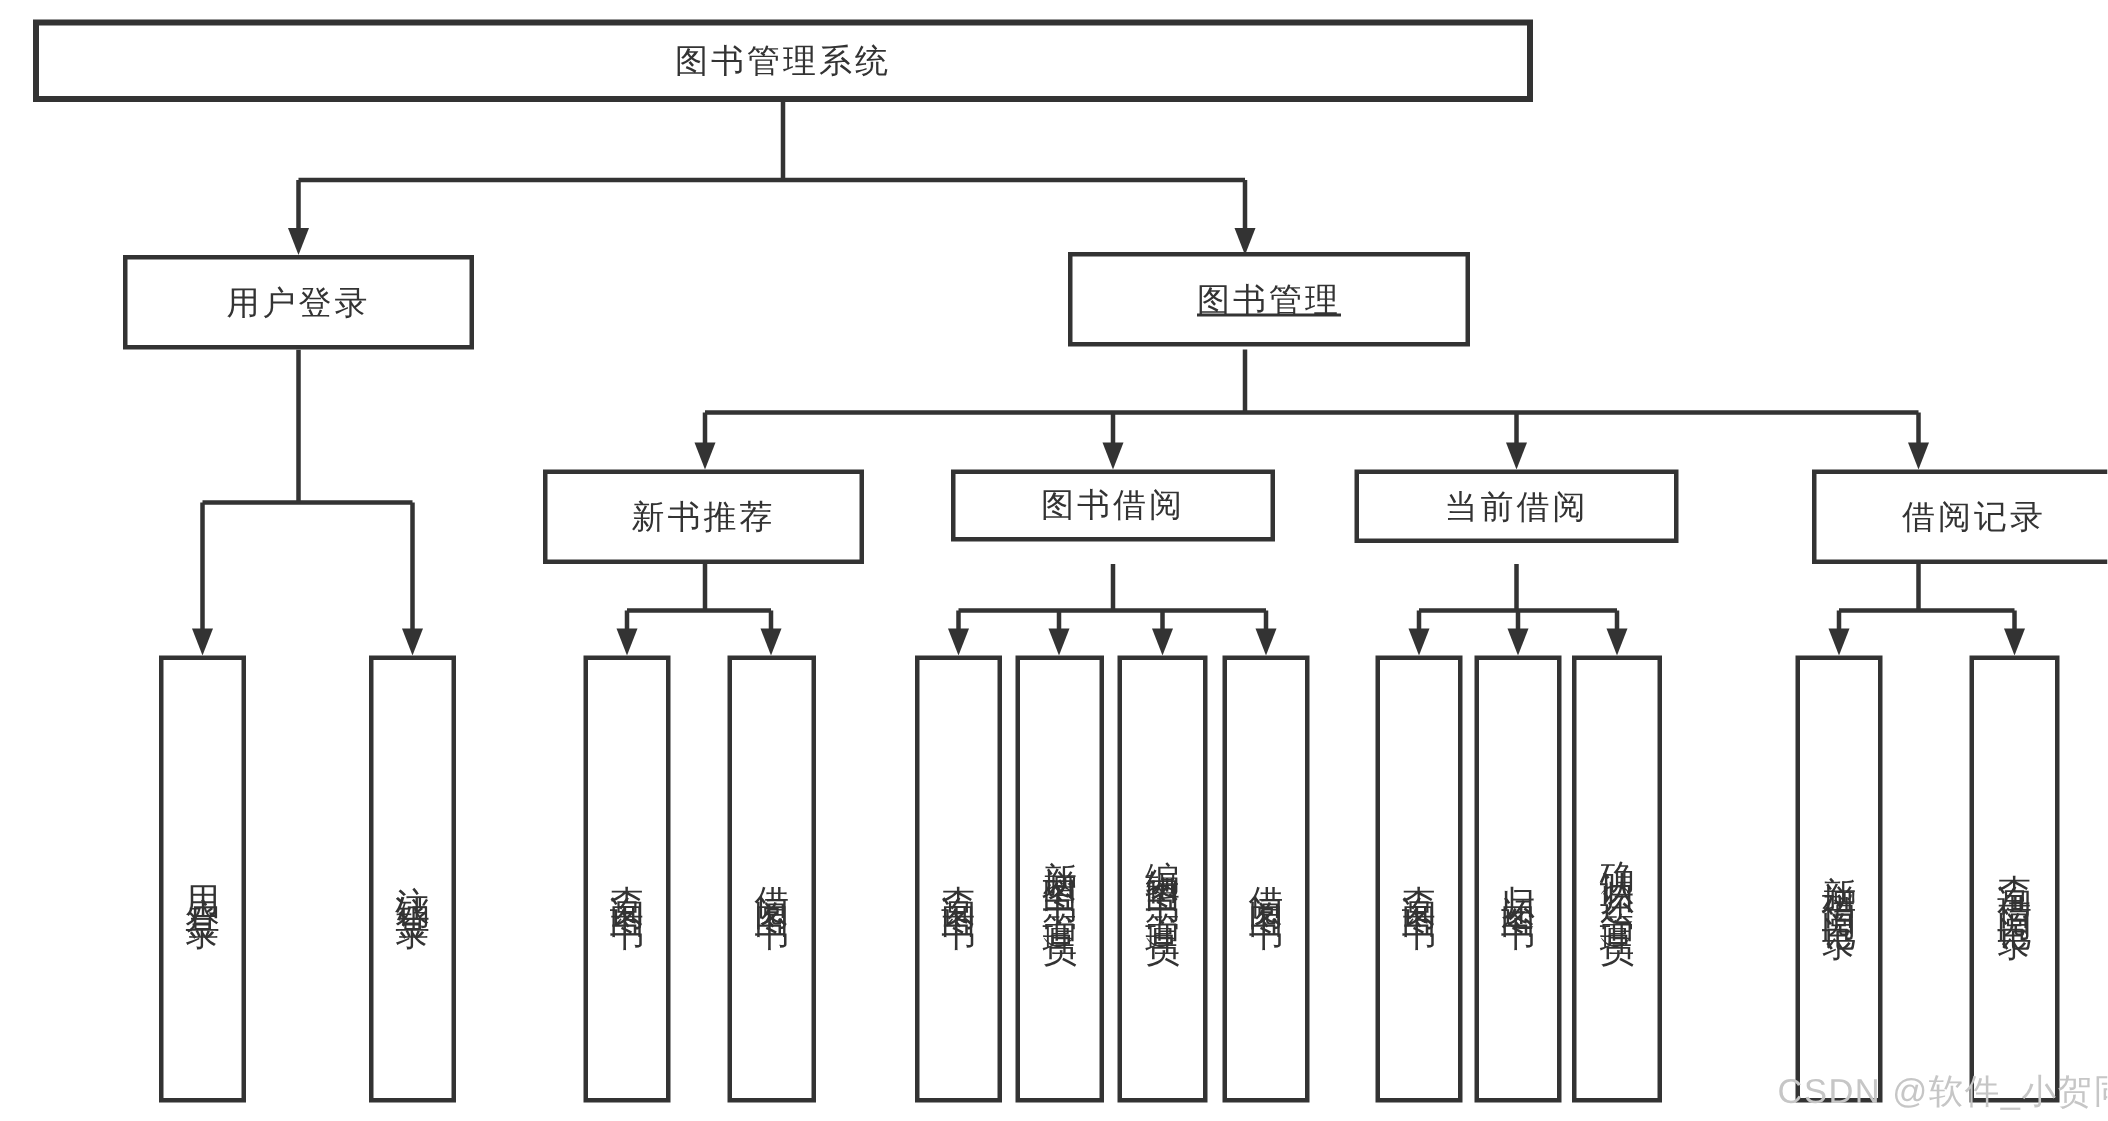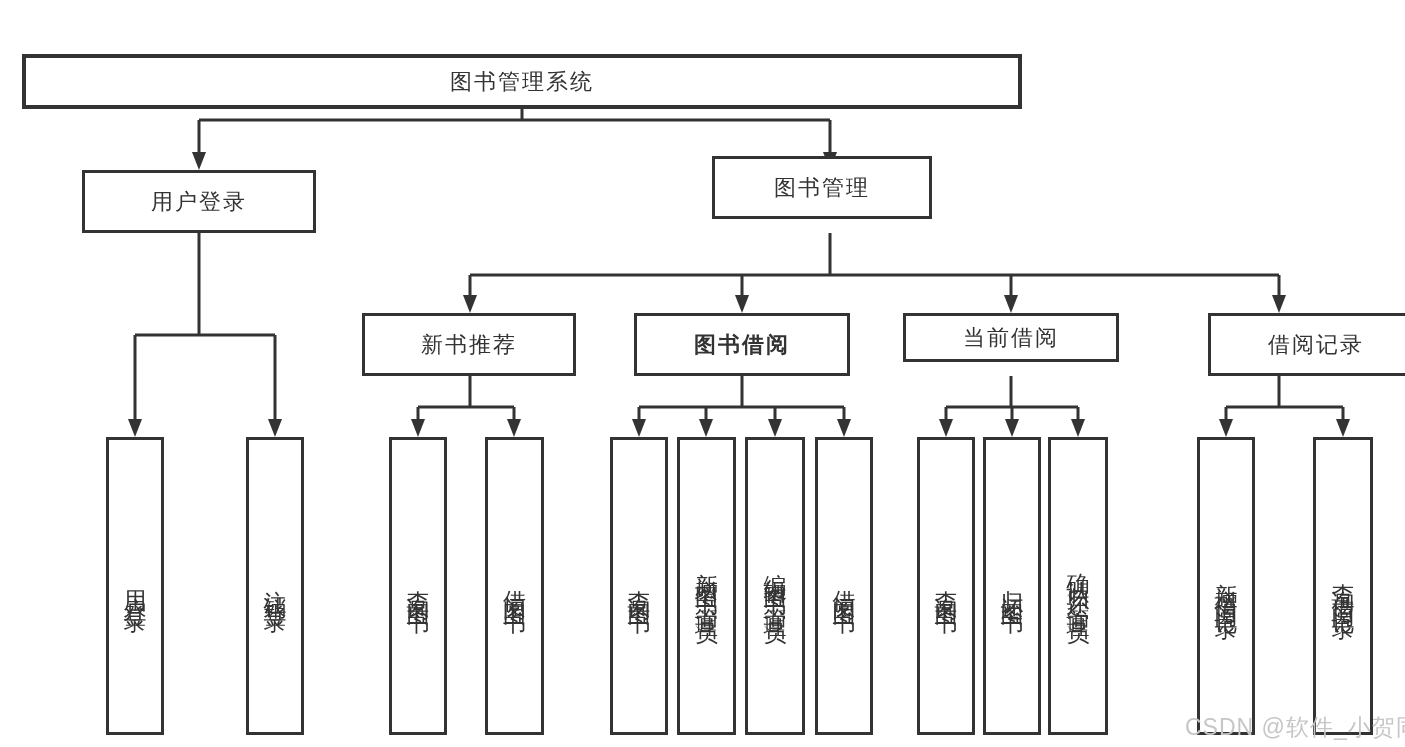--- a/index.html
+++ b/index.html
@@ -31,38 +31,38 @@
     justify-content: center;
     z-index: 2;
   }
 
   .hbox {
     font-size: 22px;
     letter-spacing: 2px;
     white-space: nowrap;
   }
 
-  .root-box { border-width: 4px; margin-top: 41px; }
+  .root-box { border-width: 4px; }
 
   .vbox { font-size: 23px; }
   .vbox .vtext {
     writing-mode: vertical-rl;
     text-orientation: mixed;
     letter-spacing: 7px;
     line-height: 1;
     max-height: 286px;
   }
 
   
   .pos-root          { left: 22px;   top: 13px;  width: 1000px; height: 55px; }
   .pos-user-login    { left: 82px;   top: 170px; width: 234px;  height: 63px; }
-  .pos-book-mgmt     { left: 712px;  top: 156px; width: 220px;  height: 63px; }
+  .pos-book-mgmt     { left: 712px;  top: 168px; width: 268px;  height: 63px; text-decoration: underline; }
 
   .pos-new-book-rec  { left: 362px;  top: 313px; width: 214px;  height: 63px; text-align: center; }
-  .pos-book-borrow   { left: 634px;  top: 313px; width: 216px;  height: 63px; font-weight: bold; }
+  .pos-book-borrow   { left: 634px;  top: 313px; width: 216px;  height: 48px; }
   .pos-cur-borrow    { left: 903px;  top: 313px; width: 216px;  height: 49px; }
   .pos-borrow-rec    { left: 1171px; top: 313px; width: 216px;  height: 63px; margin-left: 37px; }
 
   .leaf { top: 437px; height: 298px; }
   .pos-l-user-login  { left: 106px;  width: 58px; }
   .pos-l-logout      { left: 246px;  width: 58px; }
   .pos-l-query1      { left: 389px;  width: 58px; }
   .pos-l-borrow1     { left: 485px;  width: 59px; }
   .pos-l-query2      { left: 610px;  width: 58px; }
   .pos-l-addbook     { left: 677px;  width: 59px; }

